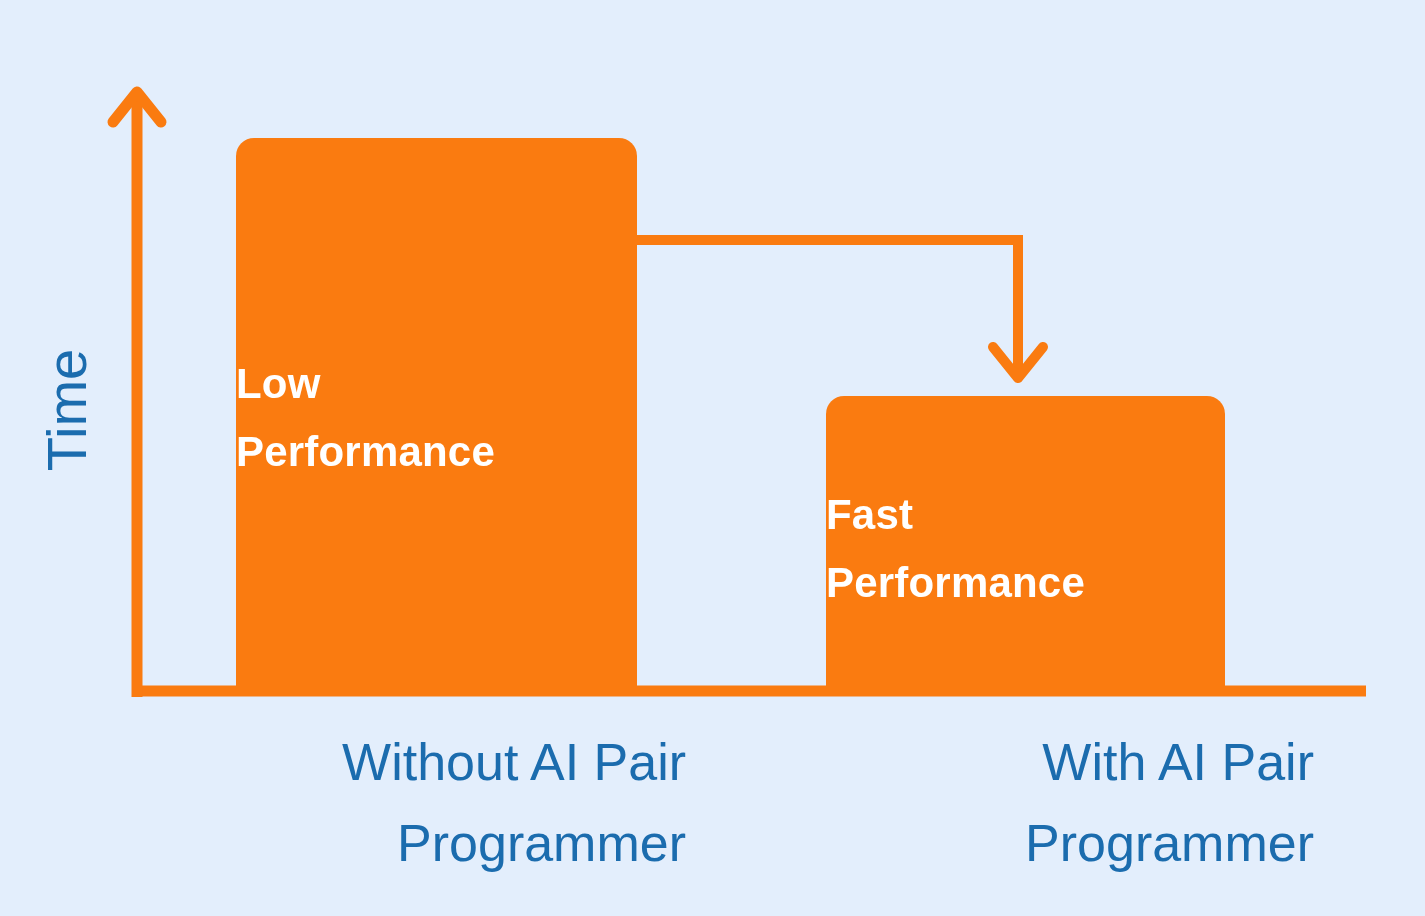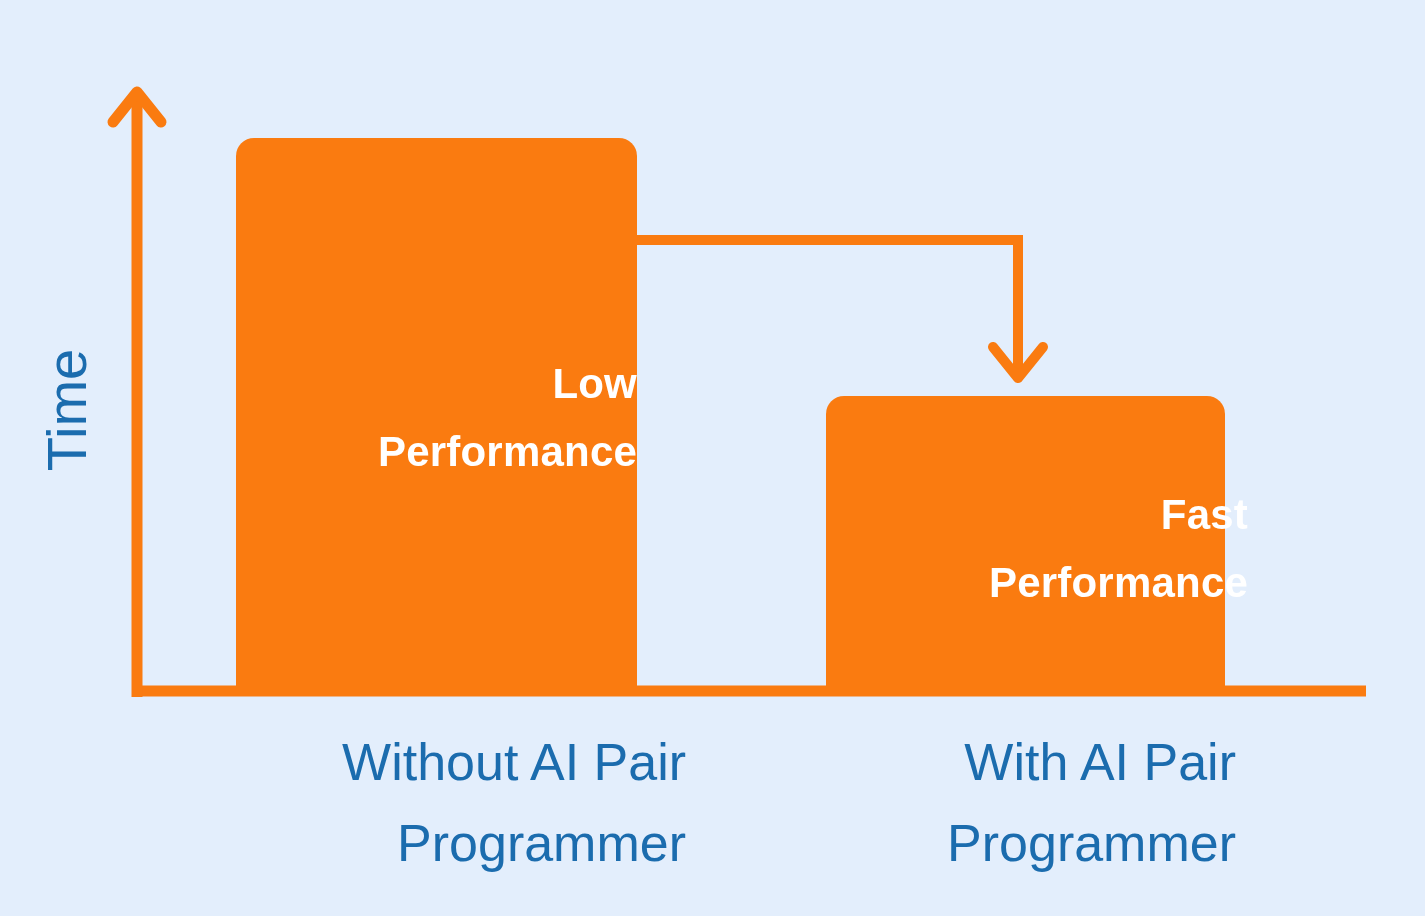--- a/index.html
+++ b/index.html
@@ -33,21 +33,21 @@
   }
 
   
   .bar-label {
     position: absolute;
     color: #ffffff;
     font-family: "Liberation Sans", sans-serif;
     font-weight: bold;
     font-size: 42px;
     line-height: 1.62;
-    text-align: right;
+    text-align: left;
     letter-spacing: 0.2px;
     white-space: pre-line;
     pointer-events: none;
   }
 
   #bar1-label {
     left: 236px;
     top: 350px;
     width: 401px;
   }
@@ -69,21 +69,21 @@
     white-space: pre-line;
   }
 
   #cat-label-0 {
     left: 186px;
     top: 722px;
     width: 500px;
   }
 
   #cat-label-1 {
-    left: 736px;
+    left: 814px;
     top: 722px;
     width: 500px;
   }
 
   #y-axis-title {
     position: absolute;
     left: -23px;
     top: 382px;
     width: 180px;
     text-align: center;

